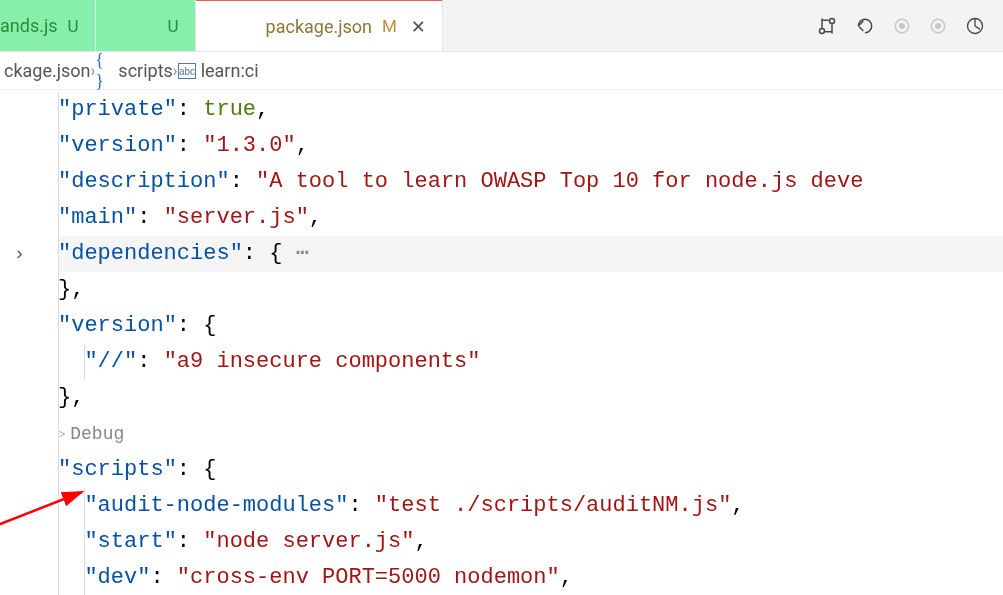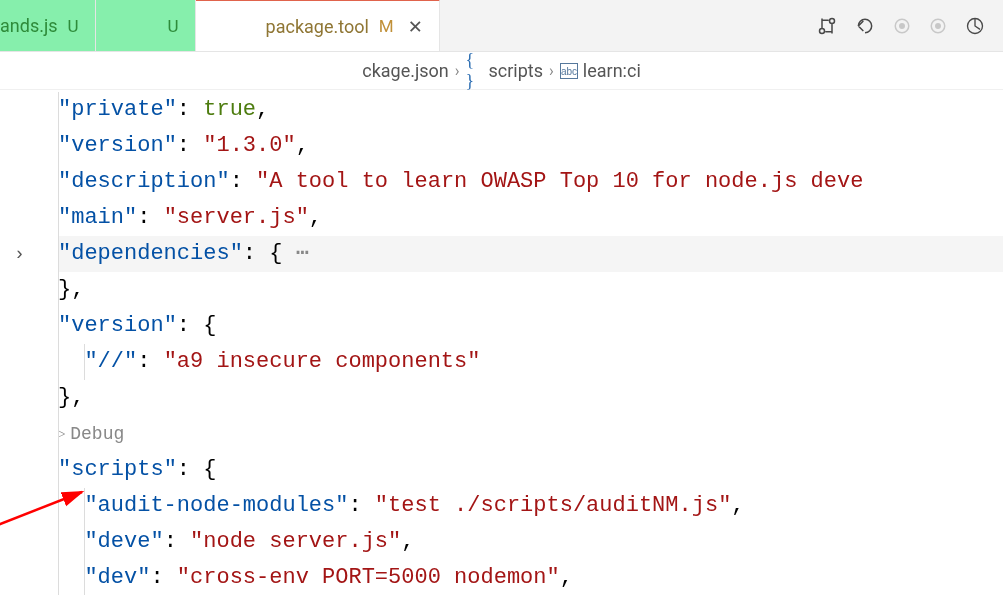--- a/index.html
+++ b/index.html
@@ -49,24 +49,22 @@
     background: #f3f3f3;
   }
   .toolbar-icon { color: #484848; display:flex; }
   .toolbar-icon.dim { color: #c8c8c8; }
   .breadcrumb {
     display: flex;
     align-items: center;
     padding: 8px 4px;
     font-size: 18px;
     color: #555555;
-    gap: 6px;
     border-bottom: 1px solid #f0f0f0;
     height: 38px;
-    justify-content: center;
   }
   .crumb { display:flex; align-items:center; gap:5px; }
   .crumb-chevron { color: #888888; font-size: 16px; }
   .crumb-icon { width:18px; height:18px; display:flex; align-items:center; justify-content:center; }
 
   .editor {
     font-family: Consolas, "Courier New", monospace;
     font-size: 22px;
     line-height: 36px;
     padding-left: 58px;
@@ -115,21 +113,21 @@
         </svg>
     </span>
     <span class="tab-status">U</span>
   </div>
   <div class="tab active">
     <span class="tab-icon">
       <svg width="18" height="18" viewBox="0 0 24 24">
           <path fill="none" stroke="#72b35b" stroke-width="2" d="M12 2 L4 6 L4 17 L12 22 L20 17 L20 6 Z M12 2 L12 22 M4 6 L20 6"></path>
         </svg>
     </span>
-    <span class="tab-name" style="color:#8f7634">package.tool</span>
+    <span class="tab-name" style="color:#8f7634">package.json</span>
     <span class="tab-status mod">M</span>
     <span class="tab-close">✕</span>
   </div>
   <div style="flex:1; background:#f3f3f3"></div>
   <div class="toolbar-right">
     <span class="toolbar-icon">
       <svg width="20" height="20" viewBox="0 0 24 24" fill="none" stroke="#484848" stroke-width="1.8">
           <path d="M6 3 L6 15 M6 15 A3 3 0 1 0 6 21 A3 3 0 1 0 6 15 M18 9 L18 21 M18 3 A3 3 0 1 0 18 9 A3 3 0 1 0 18 3 M6 5 L14 5 M18 19 L10 19"></path>
         </svg>
     </span>
@@ -201,21 +199,21 @@
   <div class="code-line"><span class="guide1"></span><span class="guide2"></span>  <span class="tok-key">"<span>//</span>"</span><span class="tok-punct">: </span><span class="tok-str">"<span>a9 insecure components</span>"</span></div>
 
   <div class="code-line"><span class="guide1"></span><span class="tok-punct">},</span></div>
 
   <div class="code-line"><span class="guide1"></span><span class="debug-lens"><span class="tri">▷</span><span>Debug</span></span></div>
 
   <div class="code-line"><span class="guide1"></span><span class="tok-key">"<span>scripts</span>"</span><span class="tok-punct">: {</span></div>
 
   <div class="code-line"><span class="guide1"></span><span class="guide2"></span>  <span class="tok-key">"<span>audit-node-modules</span>"</span><span class="tok-punct">: </span><span class="tok-str">"<span>test ./scripts/auditNM.js</span>"</span><span class="tok-punct">,</span></div>
 
-  <div class="code-line"><span class="guide1"></span><span class="guide2"></span>  <span class="tok-key">"<span>deve</span>"</span><span class="tok-punct">: </span><span class="tok-str">"<span>node server.js</span>"</span><span class="tok-punct">,</span></div>
+  <div class="code-line"><span class="guide1"></span><span class="guide2"></span>  <span class="tok-key">"<span>start</span>"</span><span class="tok-punct">: </span><span class="tok-str">"<span>node server.js</span>"</span><span class="tok-punct">,</span></div>
 
   <div class="code-line"><span class="guide1"></span><span class="guide2"></span>  <span class="tok-key">"<span>dev</span>"</span><span class="tok-punct">: </span><span class="tok-str">"<span>cross-env PORT=5000 nodemon</span>"</span><span class="tok-punct">,</span></div>
 
 </div>
 
 <svg class="arrow-annot" width="110" height="60">
   <defs>
     <marker id="ah" markerWidth="10" markerHeight="10" refX="8" refY="3" orient="auto">
       <path d="M0,0 L9,3 L0,6 Z" fill="#ff0000"></path>
     </marker>

